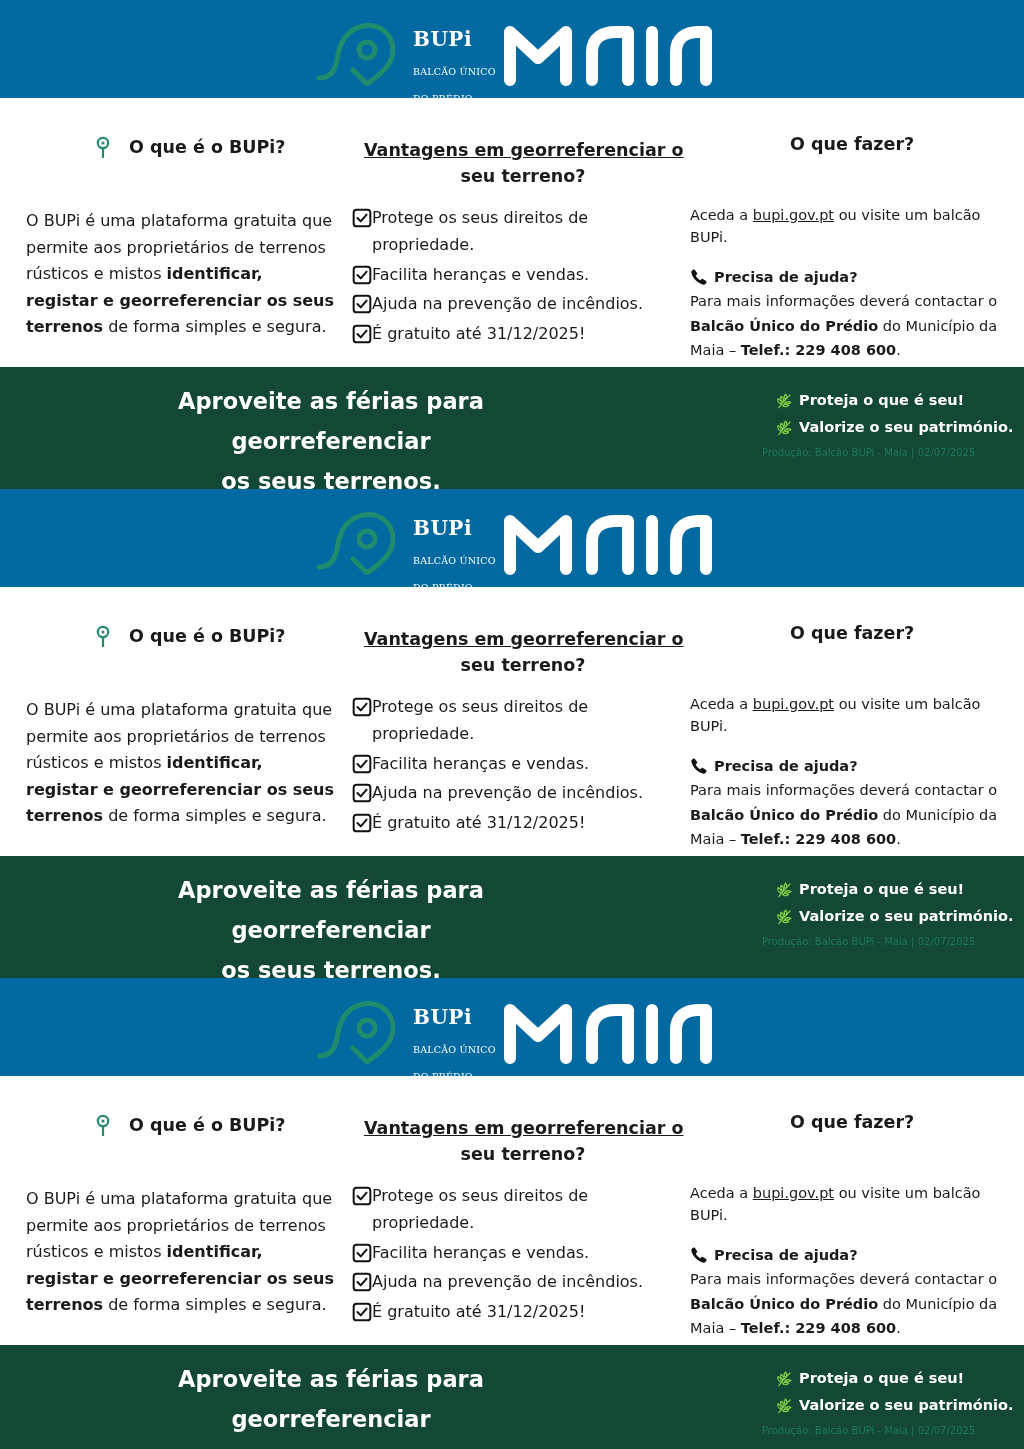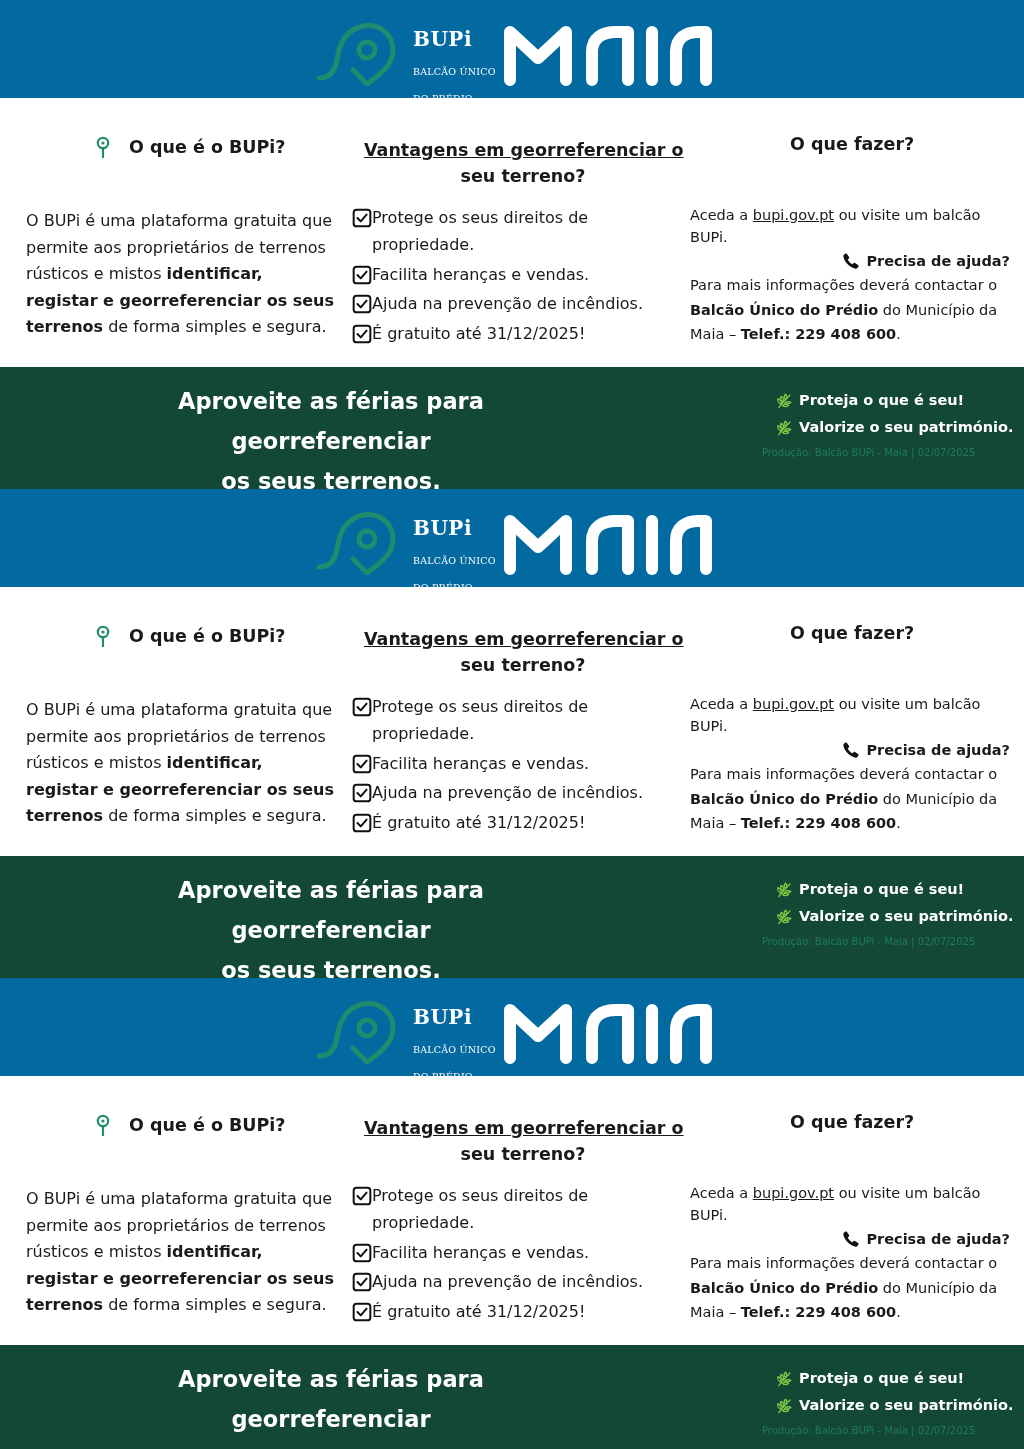--- a/index.html
+++ b/index.html
@@ -31,21 +31,21 @@
   .p1 b { font-weight: bold; }
 
   .list { position: absolute; left: 0; top: 106px; list-style: none; font-size: 16px; color: #1a1a1a; }
   .list li { display: flex; align-items: flex-start; line-height: 27px; margin-bottom: 2.5px; }
   .list li .cb { flex: 0 0 auto; margin-top: 4px; }
   .list li.wrap { line-height: 27px; }
   .list li.wrap .txt { width: 240px; text-indent: 0; }
 
   .p3 { position: absolute; left: 0; top: 106px; font-size: 14.5px; line-height: 22px; color: #1a1a1a; width: 320px; }
   .p3 .link { text-decoration: underline; }
-  .p3 .help { display: flex; align-items: center; gap: 6px; font-weight: bold; margin-top: 1px; line-height: 24px; justify-content: flex-end; }
+  .p3 .help { display: flex; align-items: center; gap: 6px; font-weight: bold; margin-top: 17px; line-height: 24px; }
   .p3 .para { line-height: 24.5px; }
 
   .band { position: absolute; left: 0; top: 367px; width: 1024px; height: 122px; background: #134835; padding-left: 25px; }
   .slogan { position: absolute; left: 100px; top: 14px; width: 462px; text-align: center; color: #fff; font-weight: bold; font-size: 22.5px; line-height: 40px; }
   .tags { position: absolute; left: 775px; top: 20px; color: #fff; font-weight: bold; font-size: 14.5px; }
   .tags .tag { display: flex; align-items: center; gap: 6px; line-height: 27px; white-space: nowrap; }
   .credit { position: absolute; left: 762px; top: 80px; color: #1f7a5e; font-size: 10px; white-space: nowrap; text-align: right; }
 </style>
 </head>
 <body>

